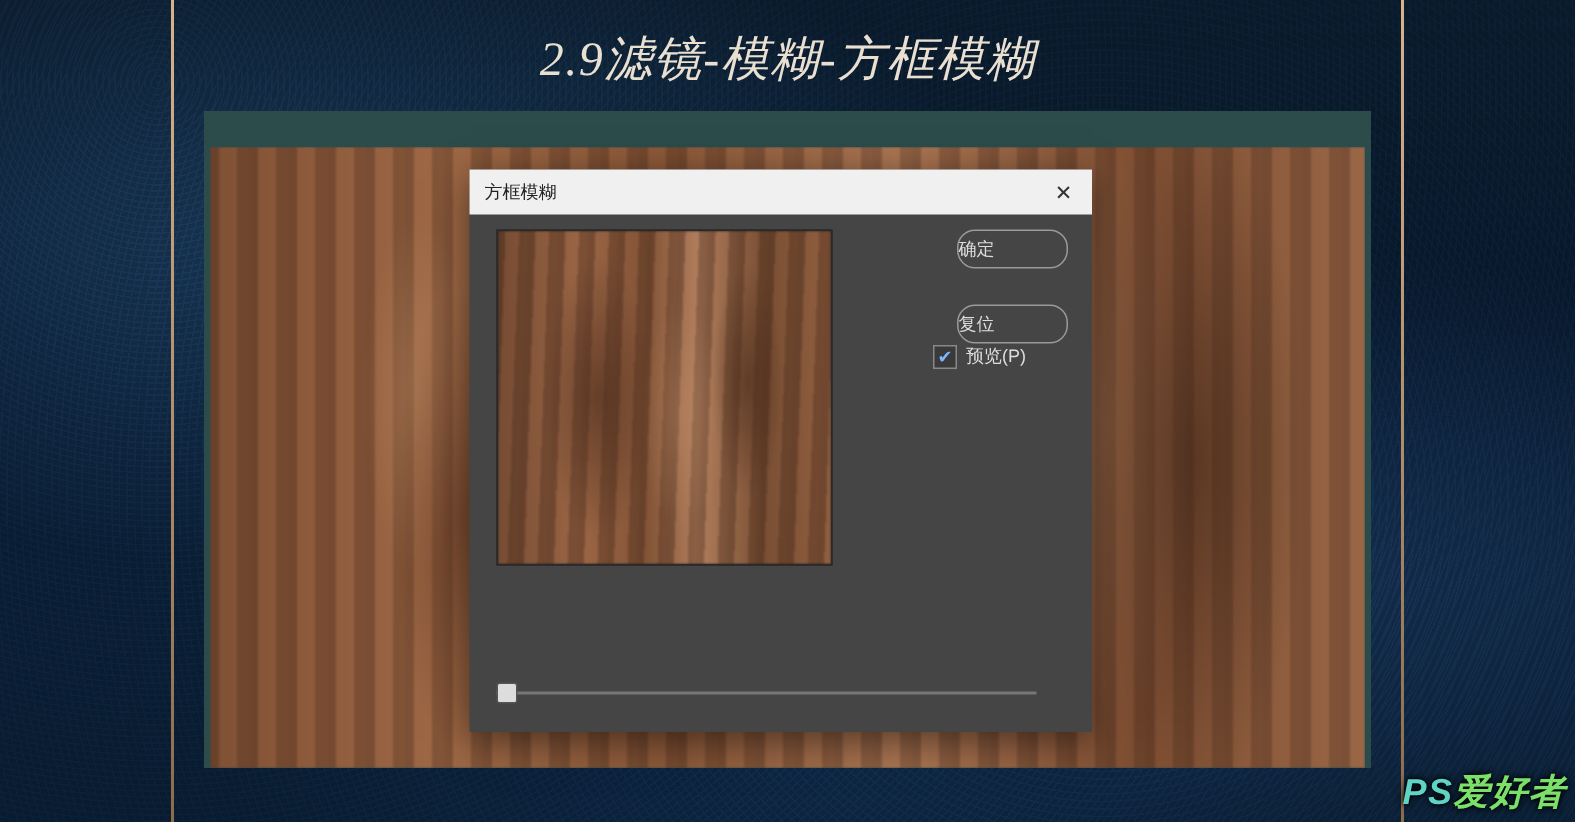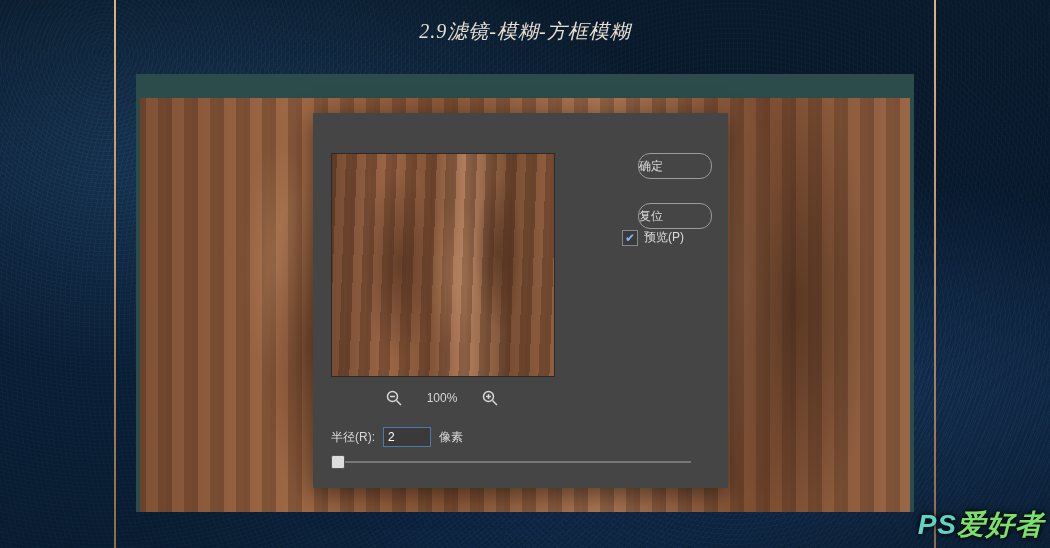--- a/index.html
+++ b/index.html
@@ -7,21 +7,21 @@
       radial-gradient(ellipse at 20% 30%, rgba(40,80,120,.5), transparent 40%),
       radial-gradient(ellipse at 80% 70%, rgba(30,60,100,.5), transparent 40%),
       radial-gradient(ellipse at 50% 90%, rgba(20,50,90,.4), transparent 50%),
       linear-gradient(180deg,#0a1a2a,#08182b 40%,#0a1d33 70%,#091b2e);
   }
   .noise{position:absolute;inset:0;mix-blend-mode:overlay;opacity:.18;
     background-image:repeating-radial-gradient(circle at 10% 10%, #fff 0 1px, transparent 1px 4px),
                      repeating-radial-gradient(circle at 70% 60%, #fff 0 1px, transparent 1px 5px);}
   .vline{position:absolute;top:0;bottom:0;width:2px;background:linear-gradient(#d8b38a,#8d6a4a);} 
   .vline.l{left:114px}.vline.r{right:114px}
-  .title{position:absolute;top:18px;left:0;right:0;text-align:center;font-size:20px;color:#e9e0d2;font-family:"SimSun","Songti SC",serif;font-style:italic;letter-spacing:1px}
+  .title{position:absolute;top:18px;left:0;right:0;text-align:center;font-size:32px;color:#e9e0d2;font-family:"SimSun","Songti SC",serif;font-style:italic;letter-spacing:1px}
   .frame{position:absolute;left:136px;top:74px;width:778px;height:438px;background:#2b4c4b;border-top:4px solid #2b4c4b;border-left:4px solid #2b4c4b;border-right:4px solid #2b4c4b;box-sizing:border-box}
   .canvas{position:absolute;left:0;top:20px;right:0;bottom:0;overflow:hidden}
   
   .wood{position:absolute;inset:0;
     background:
       radial-gradient(80px 260px at 22% 60%, rgba(90,50,30,.55), transparent 60%),
       radial-gradient(60px 200px at 18% 40%, rgba(200,150,110,.35), transparent 60%),
       radial-gradient(140px 420px at 85% 50%, rgba(60,35,22,.6), transparent 55%),
       radial-gradient(100px 340px at 78% 45%, rgba(210,160,120,.25), transparent 60%),
       repeating-linear-gradient(90deg, rgba(70,40,25,.35) 0 6px, rgba(150,95,60,.15) 6px 18px, rgba(80,48,30,.35) 18px 26px),
@@ -47,82 +47,63 @@
   .zicon svg{display:block}
   .btn{position:absolute;right:16px;width:72px;height:24px;border:1px solid #9a9a9a;border-radius:12px;color:#ddd;display:flex;align-items:center;cursor:pointer;background:transparent}
   .btn.ok{top:10px}.btn.reset{top:60px}
   .chk-row{position:absolute;right:16px;top:86px;width:90px;display:flex;align-items:center;gap:6px;color:#ddd}
   .chk{width:14px;height:14px;border:1px solid #888;background:#3a3a3a;display:flex;align-items:center;justify-content:center;color:#7fb7ff;font-size:12px;cursor:pointer}
   .radius-row{position:absolute;left:18px;top:284px;display:flex;align-items:center;gap:8px;color:#d7d7d7}
   .num-in{width:38px;height:18px;border:1px solid #4a7aa8;background:#3a3a3a;color:#fff;font-size:12px;padding:0 4px;outline:none}
   .slider{position:absolute;left:18px;top:312px;width:360px;height:14px}
   .track{position:absolute;left:0;right:0;top:6px;height:2px;background:#777}
   .thumb{position:absolute;left:0;top:0;width:12px;height:12px;border-radius:2px;background:#ddd;border:1px solid #555;cursor:pointer}
-  .watermark{position:absolute;right:6px;bottom:4px;font-size:28px;font-weight:700;font-style:italic;letter-spacing:1px;pointer-events:none;text-shadow:0 0 3px #000,0 0 6px #000}
+  .watermark{position:absolute;right:6px;bottom:4px;font-size:24px;font-weight:700;font-style:italic;letter-spacing:1px;pointer-events:none;text-shadow:0 0 3px #000,0 0 6px #000}
   .watermark .a{color:#5fd4c4}.watermark .b{color:#2a95e6}.watermark .c{color:#7be06a}
 </style>
 </head>
 <body>
 
 <div class="bg"></div>
 <div class="noise"></div>
 <div class="vline l"></div>
 <div class="vline r"></div>
 
 <div class="title">2.9滤镜-模糊-方框模糊</div>
 
 <div class="frame">
   <div class="canvas">
     <div class="wood"></div>
   </div>
 </div>
 
 <div class="dialog">
+  <div class="dlg-title">
+    <span>方框模糊</span>
+    <span class="close">✕</span>
+  </div>
   <div class="dlg-body">
 
     <div class="preview">
       <div class="pv-wood"></div>
     </div>
 
-    <div class="zoom-row">
-      <span class="zicon">
-        <svg viewBox="0 0 18 18" stroke="#d7d7d7" fill="none" stroke-width="1.5">
-          <circle cx="7.5" cy="7.5" r="5"></circle>
-            <line x1="11.5" y1="11.5" x2="16" y2="16"></line>
-          <line x1="5" y1="7.5" x2="10" y2="7.5"></line>
-        </svg>
-      </span>
-      <span>100%</span>
-      <span class="zicon">
-        <svg viewBox="0 0 18 18" stroke="#d7d7d7" fill="none" stroke-width="1.5">
-          <circle cx="7.5" cy="7.5" r="5"></circle>
-            <line x1="11.5" y1="11.5" x2="16" y2="16"></line>
-          <line x1="5" y1="7.5" x2="10" y2="7.5"></line>
-            <line x1="7.5" y1="5" x2="7.5" y2="10"></line>
-        </svg>
-      </span>
-    </div>
 
     <div class="btn ok">
       <span>确定</span>
     </div>
     <div class="btn reset">
       <span>复位</span>
     </div>
 
     <div class="chk-row">
       <span class="chk">✔</span>
       <span>预览(P)</span>
     </div>
 
-    <div class="radius-row">
-      <span>半径(R):</span>
-      <input class="num-in" value="2" style="">
-      <span>像素</span>
-    </div>
 
     <div class="slider">
       <div class="track"></div>
       <div class="thumb"></div>
     </div>
 
   </div>
 </div>
 
 <div class="watermark">

